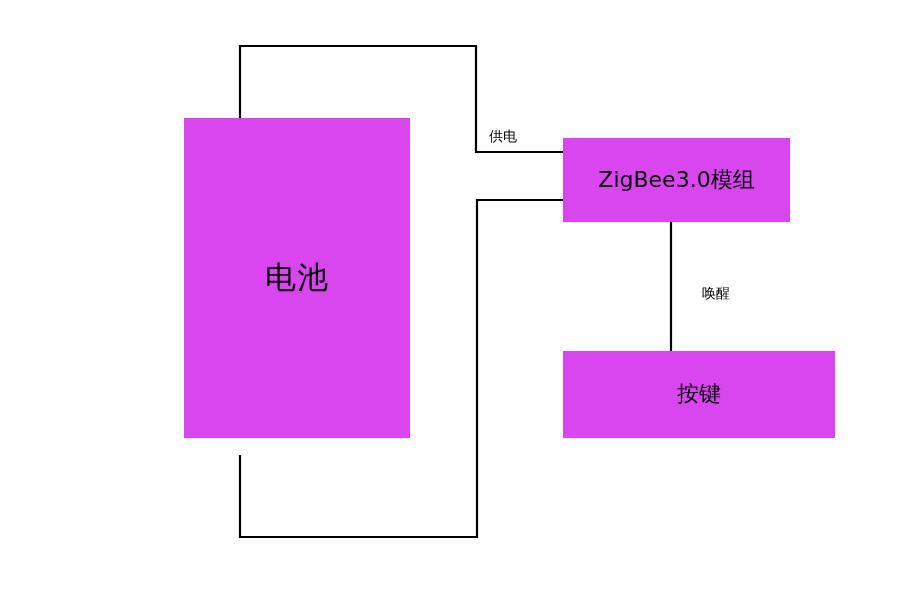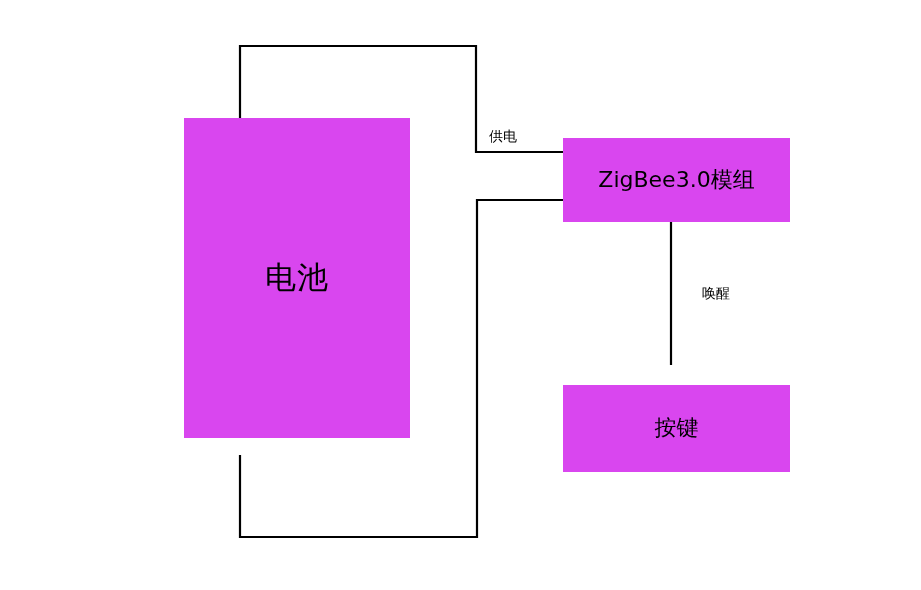--- a/index.html
+++ b/index.html
@@ -53,22 +53,22 @@
     left: 563px;
     top: 138px;
     width: 227px;
     height: 84px;
   }
   #node-zigbee .node-label {
     font-size: 22px;
   }
   #node-button {
     left: 563px;
-    top: 385px;
-    width: 227px;
+    top: 351px;
+    width: 272px;
     height: 87px;
   }
   #node-button .node-label {
     font-size: 22px;
   }
   .edge-label {
     position: absolute;
     color: #000000;
     font-size: 14px;
     white-space: nowrap;

